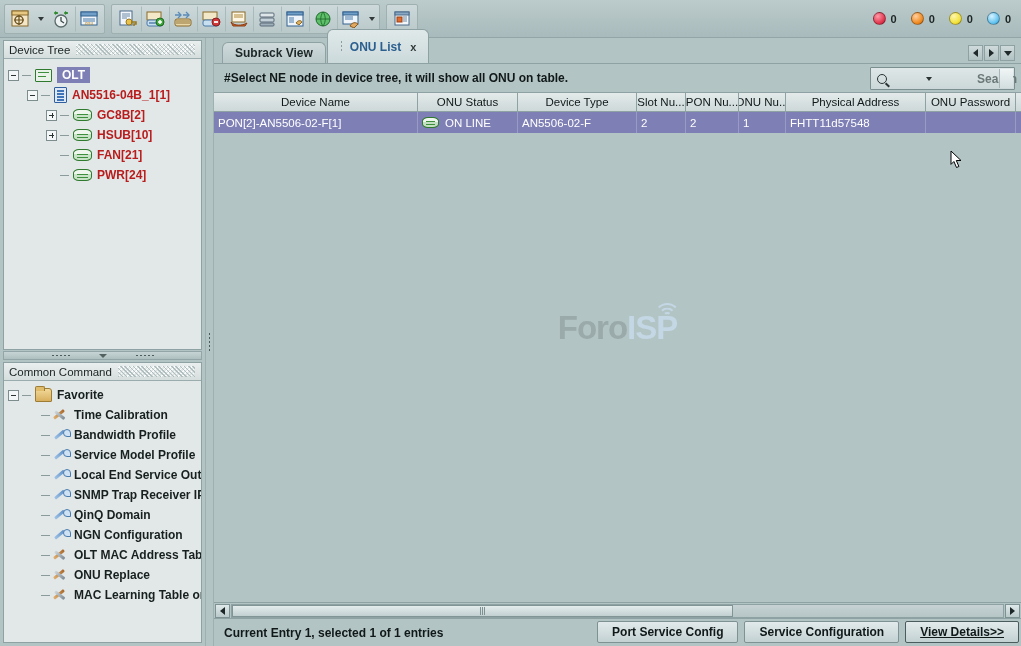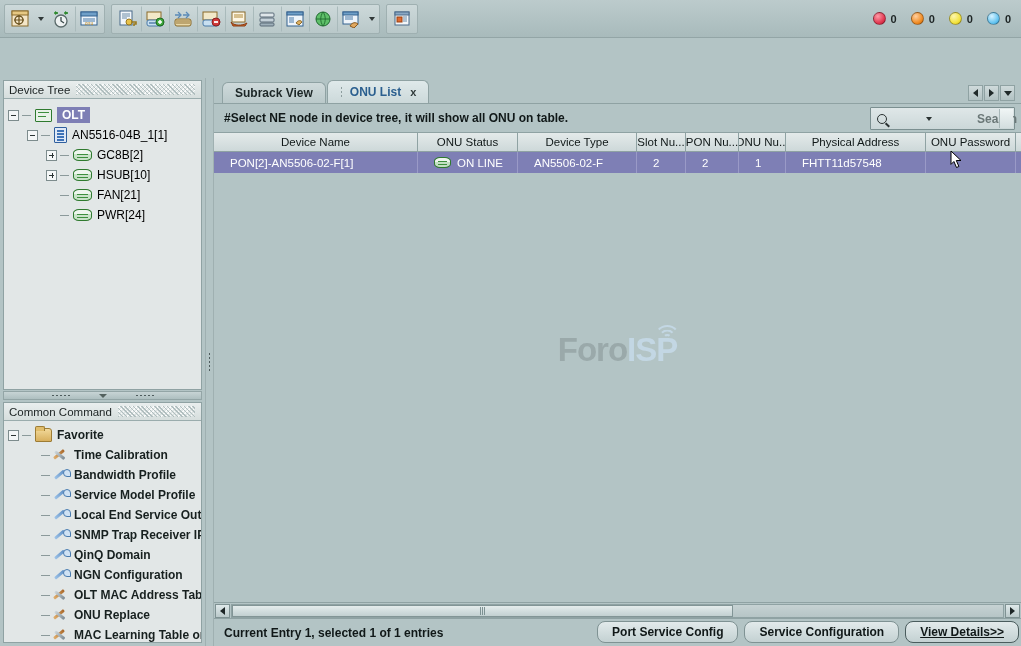--- a/index.html
+++ b/index.html
@@ -58,21 +58,21 @@
   }
   .alarm { display: flex; align-items: center; margin-left: 14px; }
   .alarm .dot {
     width: 13px; height: 13px; border-radius: 50%;
     border: 1px solid rgba(0,0,0,.35);
     margin-right: 5px;
   }
   .alarm .cnt { font-size: 11px; color: #1d2424; font-weight: bold; }
 
   
-  .body { flex: 1; display: flex; min-height: 0; margin-top: 40px; }
+  .body { flex: 1; display: flex; min-height: 0; }
 
   
   .left {
     width: 205px; display: flex; flex-direction: column;
     background: #b3c4c5;
   }
   .panel {
     background: #e2e7e7;
     border: 1px solid #8fa2a3;
     margin: 2px 3px 0 3px;
@@ -115,21 +115,21 @@
     content:""; position:absolute; left:2px; top:4.5px;
     width:5px;height:1px;background:#2b3434;
   }
   .tog.plus::after {
     content:""; position:absolute; left:4.5px; top:2px;
     width:1px;height:5px;background:#2b3434;
   }
   .tog-spacer { width:11px; flex:none; margin-right:3px; }
   .lead { width: 9px; height: 1px; background: #8b9a9b; flex: none; }
   .indent { flex: none; }
-  .tlabel { margin-left: 5px; font-weight: normal; color: #000000; }
+  .tlabel { margin-left: 5px; font-weight: bold; color: #b91c1c; }
   .tlabel.sel {
     background: #7e7fb5; color: #fff;
     padding: 1px 5px; font-weight: bold;
   }
   
   .ic { width:17px;height:13px;flex:none;position:relative; }
   .ic-olt {
     border:1.5px solid #2f7a2f; background:#e8f2e8; border-radius:1px;
   }
   .ic-olt::before{
@@ -229,21 +229,21 @@
   .tab {
     height: 21px; display: flex; align-items: center;
     padding: 0 12px; margin-right: 1px;
     font-size: 12px; font-weight: bold; color: #1c2626;
     background: linear-gradient(to bottom,#cfdadb,#bac9ca);
     border: 1px solid #8fa2a3; border-bottom: none;
     border-radius: 6px 6px 0 0;
   }
   .tab.active {
     background: linear-gradient(to bottom,#dfe9ea,#ccd9da);
-    color: #2b5f8f; height: 23px; text-align: center;
+    color: #2b5f8f; height: 34px; text-align: center;
   }
   .tab .dotgrip {
     width:3px;height:13px;margin-right:7px;
     background-image: radial-gradient(circle,#8d9d9e 0.7px,transparent 0.8px);
     background-size:3px 4px;
   }
   .tab .xclose { margin-left:9px;font-size:11px;color:#303a3a;font-weight:bold; }
   .tabnav {
     position: absolute; right: 6px; bottom: 2px;
     display: flex; gap: 1px;
@@ -302,21 +302,21 @@
     display:flex;align-items:center;justify-content:center;
     font-size: 11.5px; color:#101818;
     overflow:hidden; white-space:nowrap;
   }
   .tbody { flex:1; position: relative; overflow: hidden; }
   .trow { display:flex; height: 21px; }
   .trow.sel { background: #7e7fb5; }
   .td {
     border-right: 1px solid #9a9ac7;
     display:flex;align-items:center;
-    padding-left: 16px;
+    padding-left: 4px;
     font-size: 11.5px; color:#ffffff;
     overflow:hidden;white-space:nowrap;
   }
   .td.center { justify-content: flex-start; gap:6px; }
   .td .onuicon {
     width:17px;height:11px;flex:none;
     border:1.5px solid #2f7a2f;
     background:linear-gradient(to bottom,#eef6ee 0 40%,#c3e0c3 40% 100%);
     border-radius:6px/4px;position:relative;
   }
@@ -380,21 +380,21 @@
   .statusbar {
     height: 28px; display:flex; align-items:center;
     padding-left: 10px; position: relative;
     border-top: 1px solid #8fa2a3;
     font-size:12px;font-weight:bold;color:#101818;
   }
   .btns { position:absolute; right: 2px; top: 2px; display:flex; gap: 6px; }
   .btn {
     height: 22px; padding: 0 14px;
     background: linear-gradient(to bottom,#e2eaeb,#c3d1d2);
-    border: 1px solid #7f9293; border-radius: 8px;
+    border: 1px solid #7f9293; border-radius: 2px;
     display:flex;align-items:center;justify-content:center;
     font-size: 12px; font-weight: bold; color:#101818;
     white-space:nowrap;
   }
   .btn.focus { border:1px solid #4a5c5d; }
   .btn .u { text-decoration: underline; }
 
   .cursor {
     position:absolute; left: 950px; top: 150px;
     width: 14px; height: 20px; pointer-events:none; z-index: 50;

